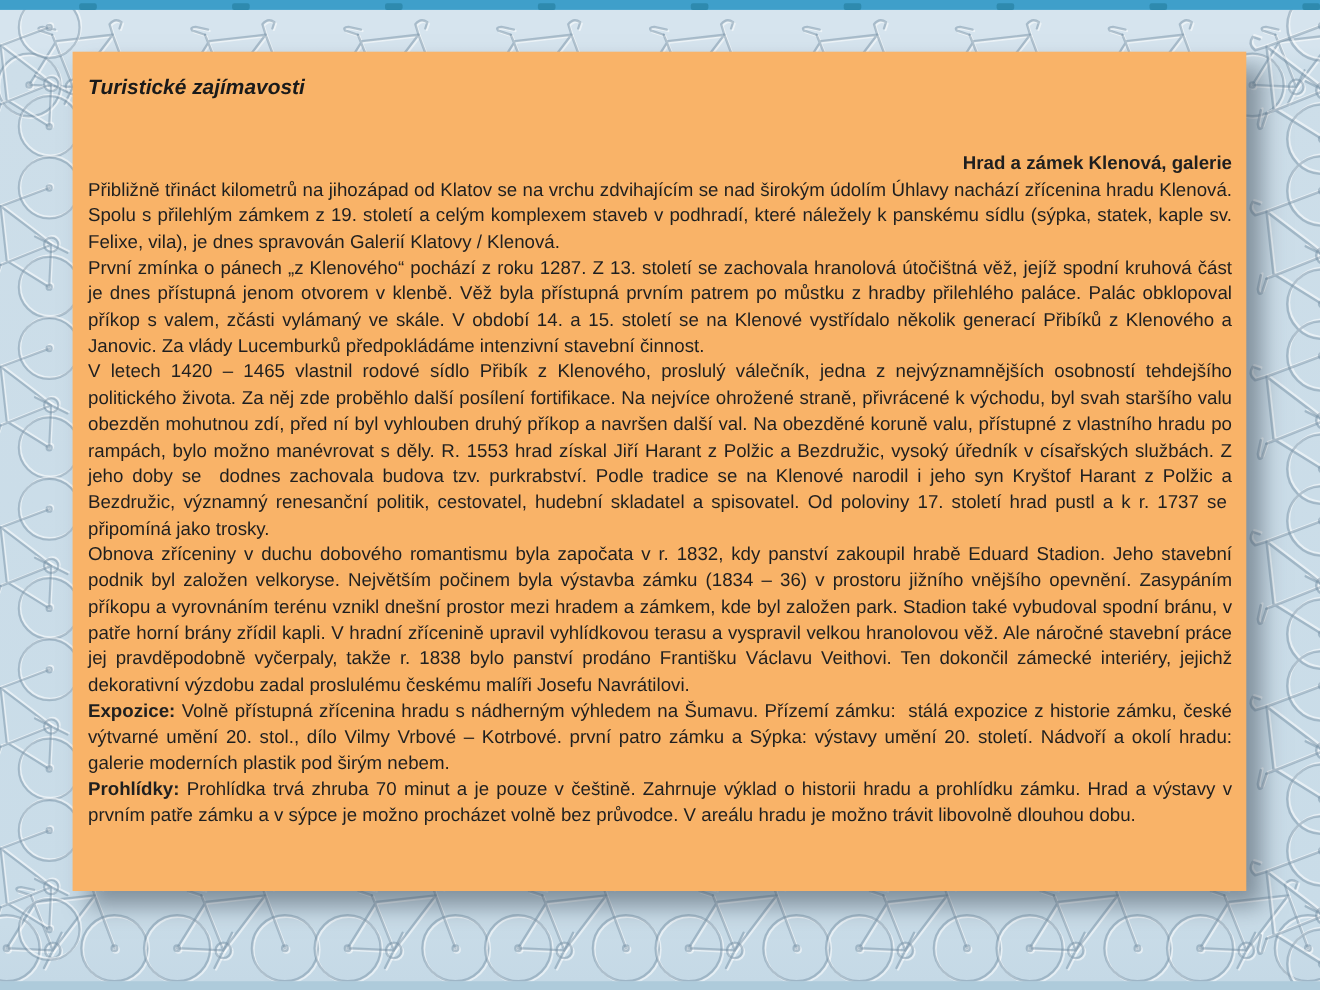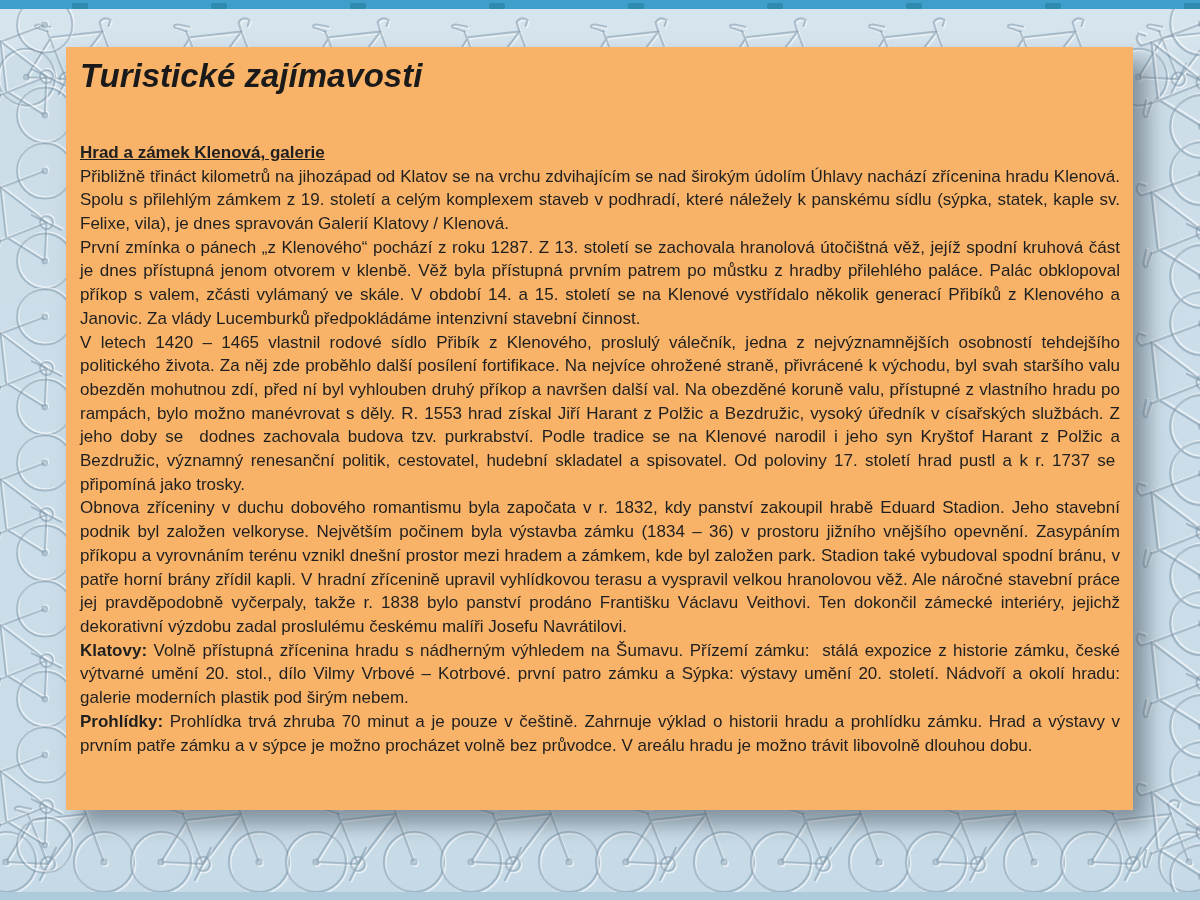--- a/index.html
+++ b/index.html
@@ -40,32 +40,32 @@
   .bike use.lite{stroke:rgba(255,255,255,0.55);}
   .bike use.dark{stroke:rgba(116,143,163,0.48);}
   .content-panel{
     position:absolute;left:66px;top:47px;width:1067px;height:763px;
     background:var(--panel);
     box-shadow:14px 14px 20px rgba(70,82,94,0.55);
     padding:10px 13px 0 14px;
     z-index:2;
   }
   .page-title{
-    font-size:33px;line-height:1.15;
+    font-size:19px;line-height:1.15;
     font-weight:bold;font-style:italic;
     color:#1a1a1a;
-    margin:0 0 46px 0;
+    margin:12px 0 46px 0;
   }
   .body-text{
     font-size:17px;line-height:23.7px;
     color:var(--text);
     text-align:justify;
   }
   .body-text p{margin:0;}
-  .body-text .section-heading{font-weight:bold;text-align:left;text-decoration:underline;}
+  .body-text .section-heading{font-weight:bold;text-align:right;}
   .body-text .lead{font-weight:bold;}
   svg.defs{position:absolute;width:0;height:0;}
 </style>
 </head>
 <body>
 
 <svg class="defs" aria-hidden="true">
   <symbol id="bike-shape" viewBox="0 0 170 100">
     <g stroke-linecap="round" stroke-linejoin="round">
       <circle cx="36" cy="66" r="30"></circle>
@@ -215,16 +215,16 @@
 
 <div class="content-panel">
   <h1 class="page-title">Turistické zajímavosti</h1>
   <div class="body-text">
     <p class="section-heading">Hrad a zámek Klenová, galerie</p>
 
   <p><span>Přibližně třináct kilometrů na jihozápad od Klatov se na vrchu zdvihajícím se nad širokým údolím Úhlavy nachází zřícenina hradu Klenová. Spolu s přilehlým zámkem z 19. století a celým komplexem staveb v podhradí, které náležely k panskému sídlu (sýpka, statek, kaple sv. Felixe, vila), je dnes spravován Galerií Klatovy / Klenová.</span></p>
       <p><span>První zmínka o pánech „z Klenového“ pochází z roku 1287. Z 13. století se zachovala hranolová útočištná věž, jejíž spodní kruhová část je dnes přístupná jenom otvorem v klenbě. Věž byla přístupná prvním patrem po můstku z hradby přilehlého paláce. Palác obklopoval příkop s valem, zčásti vylámaný ve skále. V období 14. a 15. století se na Klenové vystřídalo několik generací Přibíků z Klenového a Janovic. Za vlády Lucemburků předpokládáme intenzivní stavební činnost.</span></p>
       <p><span>V letech 1420 – 1465 vlastnil rodové sídlo Přibík z Klenového, proslulý válečník, jedna z nejvýznamnějších osobností tehdejšího politického života. Za něj zde proběhlo další posílení fortifikace. Na nejvíce ohrožené straně, přivrácené k východu, byl svah staršího valu obezděn mohutnou zdí, před ní byl vyhlouben druhý příkop a navršen další val. Na obezděné koruně valu, přístupné z vlastního hradu po rampách, bylo možno manévrovat s děly. R. 1553 hrad získal Jiří Harant z Polžic a Bezdružic, vysoký úředník v císařských službách. Z jeho doby se&nbsp; dodnes zachovala budova tzv. purkrabství. Podle tradice se na Klenové narodil i jeho syn Kryštof Harant z Polžic a Bezdružic, významný renesanční politik, cestovatel, hudební skladatel a spisovatel. Od poloviny 17. století hrad pustl a k r. 1737 se&nbsp; připomíná jako trosky.</span></p>
       <p><span>Obnova zříceniny v duchu dobového romantismu byla započata v r. 1832, kdy panství zakoupil hrabě Eduard Stadion. Jeho stavební podnik byl založen velkoryse. Největším počinem byla výstavba zámku (1834 – 36) v prostoru jižního vnějšího opevnění. Zasypáním příkopu a vyrovnáním terénu vznikl dnešní prostor mezi hradem a zámkem, kde byl založen park. Stadion také vybudoval spodní bránu, v patře horní brány zřídil kapli. V hradní zřícenině upravil vyhlídkovou terasu a vyspravil velkou hranolovou věž. Ale náročné stavební práce jej pravděpodobně vyčerpaly, takže r. 1838 bylo panství prodáno Františku Václavu Veithovi. Ten dokončil zámecké interiéry, jejichž dekorativní výzdobu zadal proslulému českému malíři Josefu Navrátilovi.</span></p>
-      <p><span class="lead">Klatovy:</span><span> Volně přístupná zřícenina hradu s nádherným výhledem na Šumavu. Přízemí zámku:&nbsp; stálá expozice z historie zámku, české výtvarné umění 20. stol., dílo Vilmy Vrbové – Kotrbové. první patro zámku a Sýpka: výstavy umění 20. století. Nádvoří a okolí hradu: galerie moderních plastik pod širým nebem.</span></p>
+      <p><span class="lead">Expozice:</span><span> Volně přístupná zřícenina hradu s nádherným výhledem na Šumavu. Přízemí zámku:&nbsp; stálá expozice z historie zámku, české výtvarné umění 20. stol., dílo Vilmy Vrbové – Kotrbové. první patro zámku a Sýpka: výstavy umění 20. století. Nádvoří a okolí hradu: galerie moderních plastik pod širým nebem.</span></p>
       <p><span class="lead">Prohlídky:</span><span> Prohlídka trvá zhruba 70 minut a je pouze v češtině. Zahrnuje výklad o historii hradu a prohlídku zámku. Hrad a výstavy v prvním patře zámku a v sýpce je možno procházet volně bez průvodce. V areálu hradu je možno trávit libovolně dlouhou dobu.</span></p>
     </div>
 </div>
 
 </body></html>

